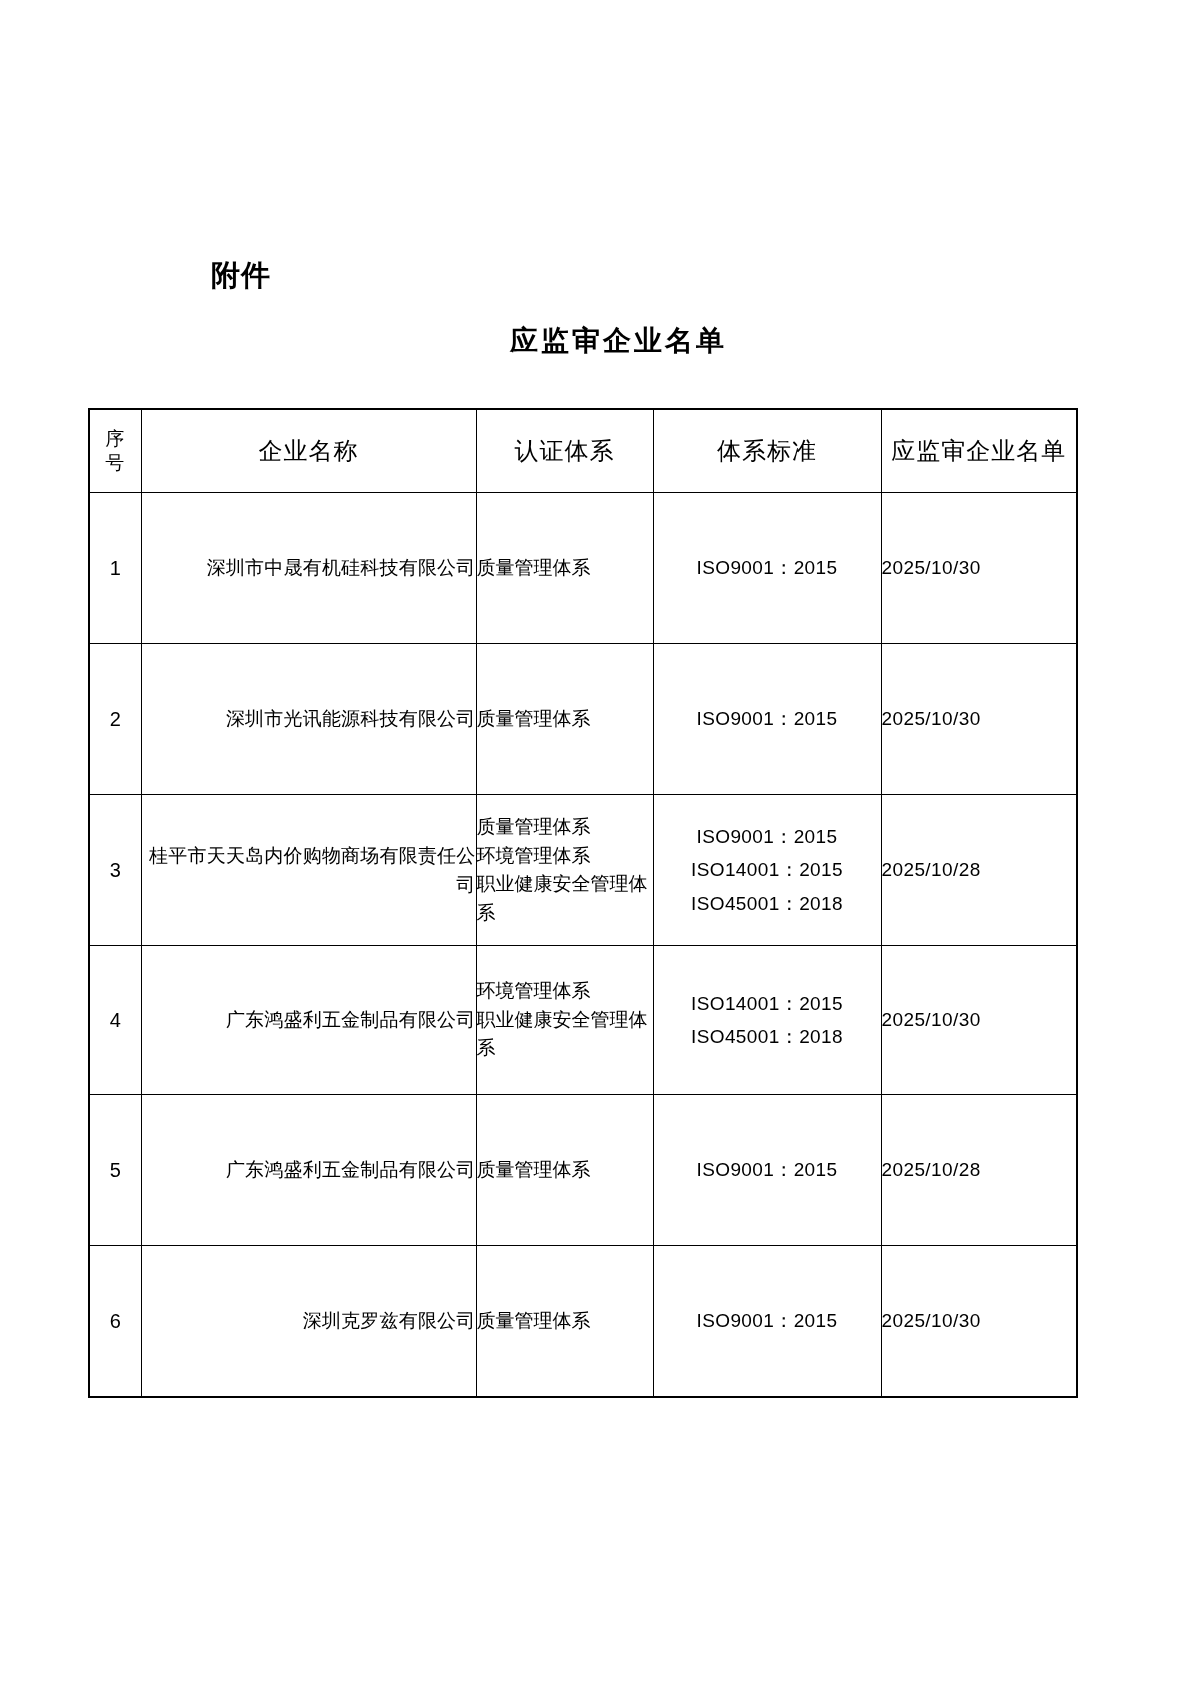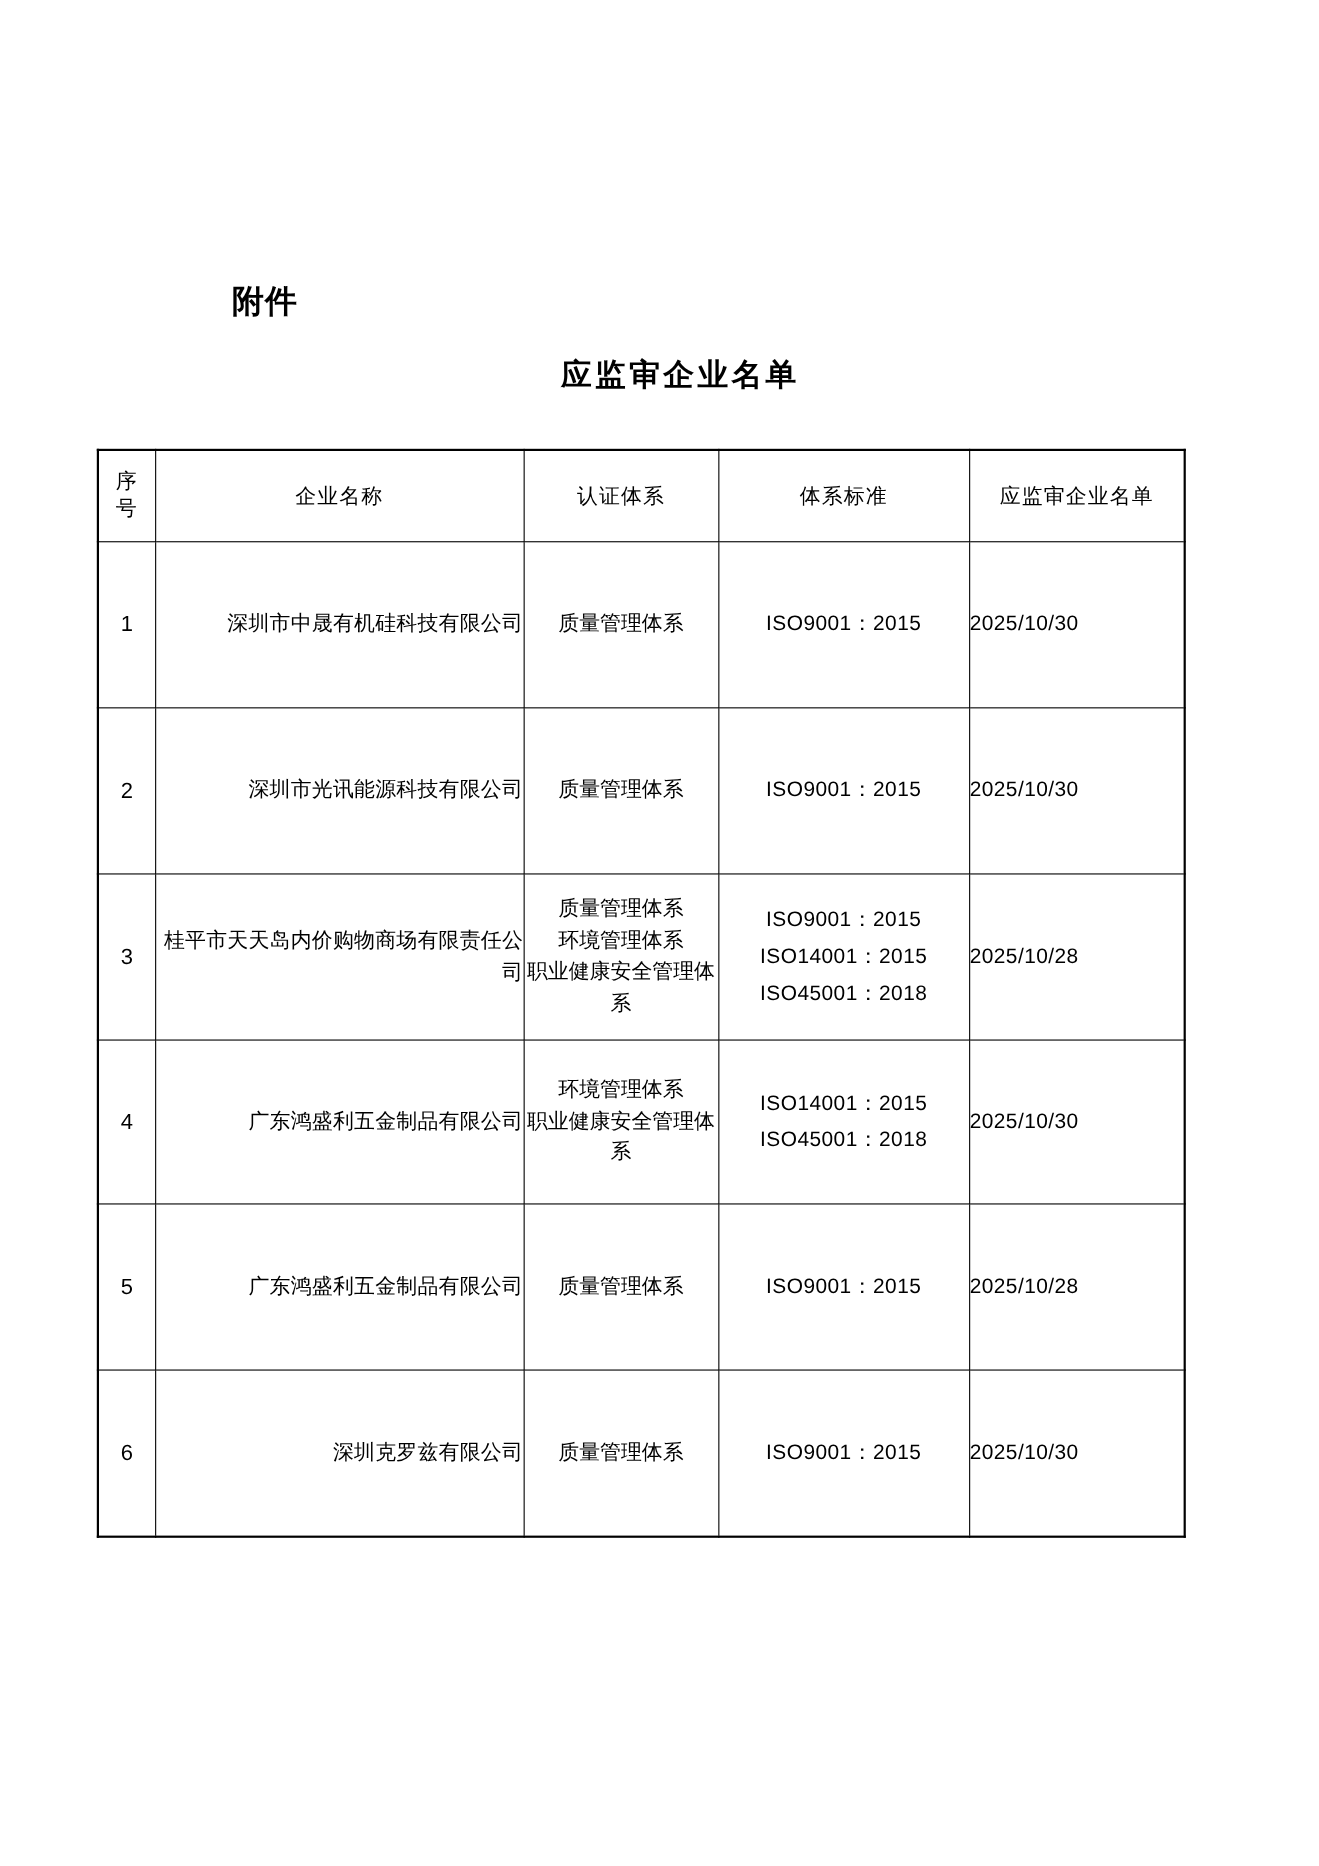--- a/index.html
+++ b/index.html
@@ -67,21 +67,21 @@
   }
   .col-no    { width: 52px; }
   .col-name  { width: 335px; }
   .col-sys   { width: 177px; }
   .col-std   { width: 228px; }
   .col-date  { width: 196px; }
 
   thead td {
     height: 82px;
     text-align: center;
-    font-size: 19px;
+    font-size: 24px;
     font-weight: bold;
     letter-spacing: 1px;
   }
   thead td.hdr-no {
     font-size: 19px;
     line-height: 1.25;
   }
   thead td.hdr-no span { display: block; }
 
   tbody td {
@@ -95,21 +95,21 @@
     padding-left: 19px;
     padding-right: 10px;
     line-height: 1.55;
     text-align: right;
     letter-spacing: 0.2px;
   }
   td.cell-sys {
     padding-left: 18px;
     padding-right: 6px;
     line-height: 1.5;
-    text-align: center;
+    text-align: left;
   }
   td.cell-std {
     padding-left: 22px;
     padding-right: 6px;
     line-height: 1.75;
     text-align: center;
     letter-spacing: 0.4px;
   }
   td.cell-date {
     text-align: left;

